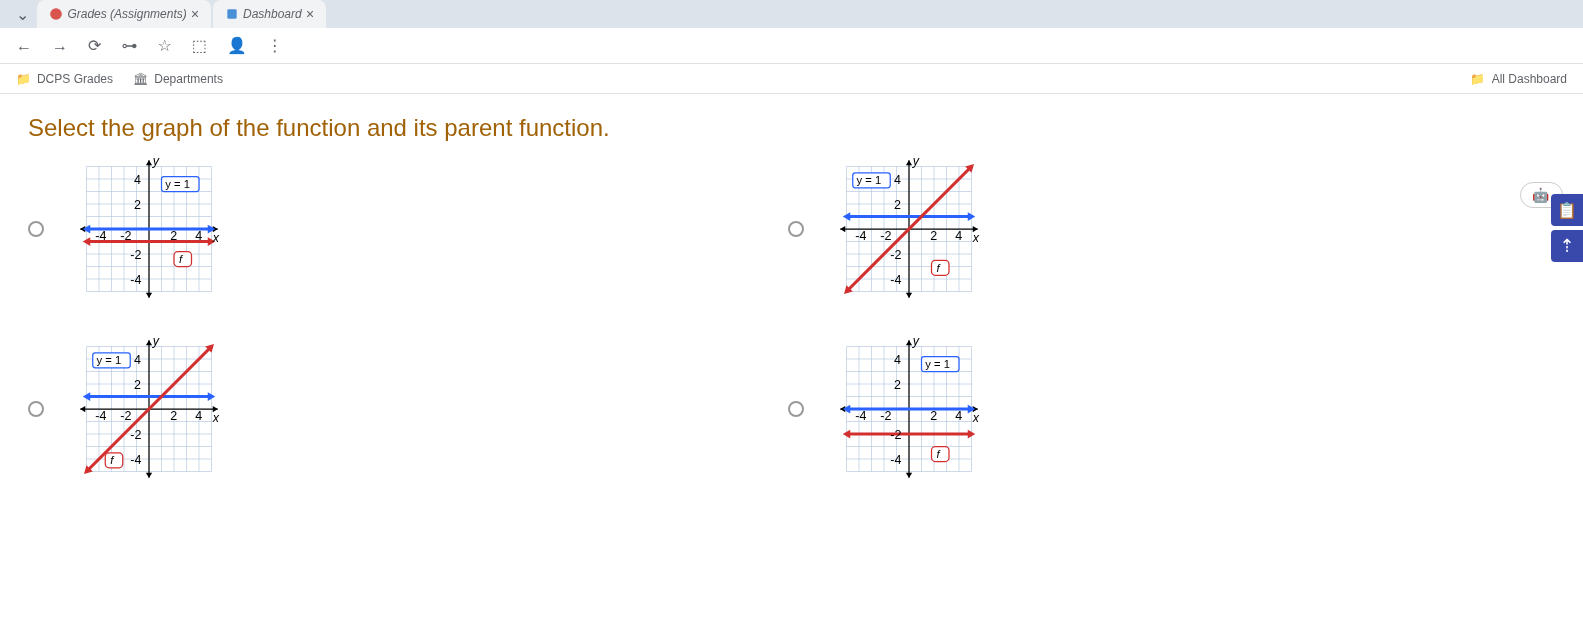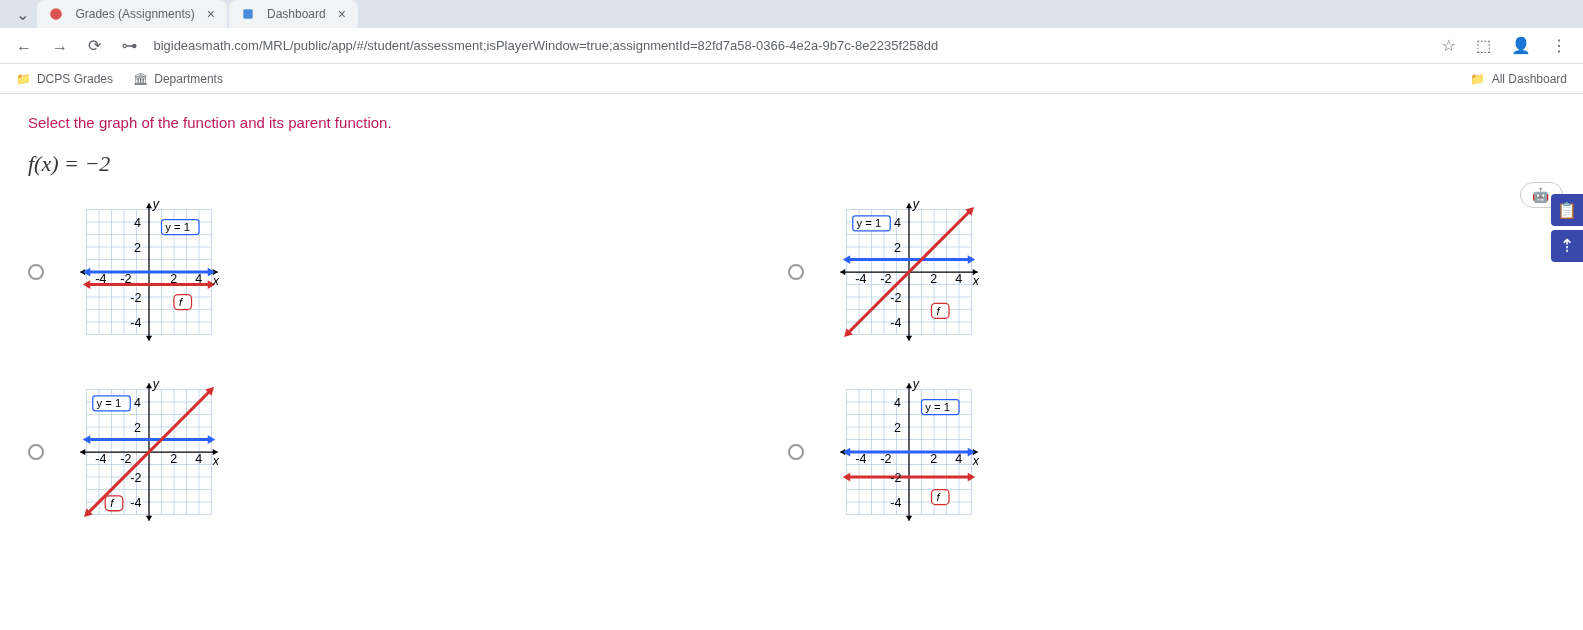--- a/index.html
+++ b/index.html
@@ -22,22 +22,23 @@
     }
     .tab {
       display: flex;
       align-items: center;
       padding: 4px 12px;
       background: #f1f3f4;
       border-radius: 8px 8px 0 0;
       margin-right: 2px;
       font-size: 12px;
       color: #5f6368;
-      gap: 12px;
+      gap: 4px;
       height: 28px;
+      font-style: italic;
     }
     .tab.active { background: #fff; }
     .tab-icon { width: 14px; height: 14px; }
     .tab-close { font-size: 14px; color: #5f6368; cursor: pointer; }
     .chevron { padding: 0 8px; color: #5f6368; }
     
     .address-bar {
       display: flex;
       align-items: center;
       background: #fff;
@@ -66,23 +67,23 @@
     .all-bookmarks { display: flex; align-items: center; gap: 6px; }
     
     
     .content {
       background: #fff;
       padding: 20px 28px;
       height: calc(100% - 94px);
       position: relative;
     }
     .prompt {
-      font-size: 15px;
-      color: #be185d;
-      margin-bottom: 20px;
+      font-size: 24px;
+      color: #a16207;
+      margin-bottom: 12px;
       font-weight: 400;
     }
     .function {
       font-size: 22px;
       color: #333;
       font-style: italic;
       font-family: 'Times New Roman', serif;
       margin-bottom: 20px;
     }
     
@@ -166,21 +167,20 @@
     <span class="tab-close">×</span>
   </div>
   <div class="spacer"></div>
 </div>
 
 <div class="address-bar">
   <span class="nav-btn">←</span>
   <span class="nav-btn">→</span>
   <span class="nav-btn">⟳</span>
   <span class="nav-btn">⊶</span>
-  <span class="url-text">bigideasmath.com/MRL/public/app/#/student/assessment;isPlayerWindow=true;assignmentId=82fd7a58-0366-4e2a-9b7c-8e2235f258dd</span>
   <span class="addr-icon">☆</span>
   <span class="addr-icon">⬚</span>
   <span class="addr-icon" style="color:#4285f4">👤</span>
   <span class="addr-icon">⋮</span>
 </div>
 
 <div class="bookmarks-bar">
   <div class="bookmark-item">
     <span>📁</span>
     <span>DCPS Grades</span>
@@ -195,24 +195,20 @@
     <span>All Dashboard</span>
   </div>
 </div>
 
 <div class="content">
   <div class="robot-badge">
     <span>🤖</span>
   </div>
 
   <div class="prompt">Select the graph of the function and its parent function.</div>
-  <div class="function">
-    <span>f(x) =</span>
-    <span>−2</span>
-  </div>
 
   <div class="choices">
 
     <div class="choice">
       <div class="radio"></div>
       <svg class="graph" viewBox="-6 -6 12 12">
         <g stroke="#b0c4de" stroke-width="0.05">
           <line x1="-5" y1="-5" x2="-5" y2="5"></line>
             <line x1="-4" y1="-5" x2="-4" y2="5"></line>
             <line x1="-3" y1="-5" x2="-3" y2="5"></line>

